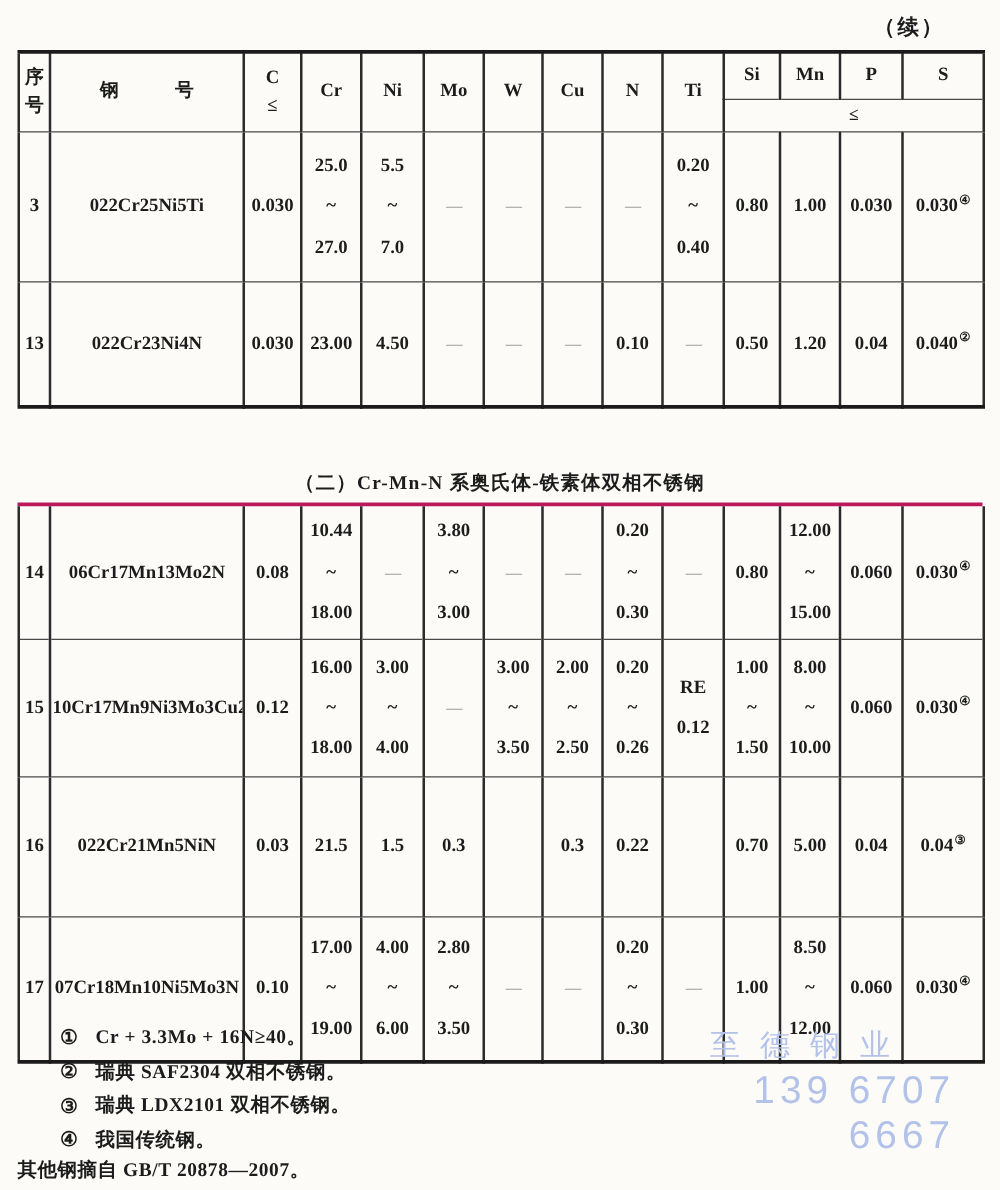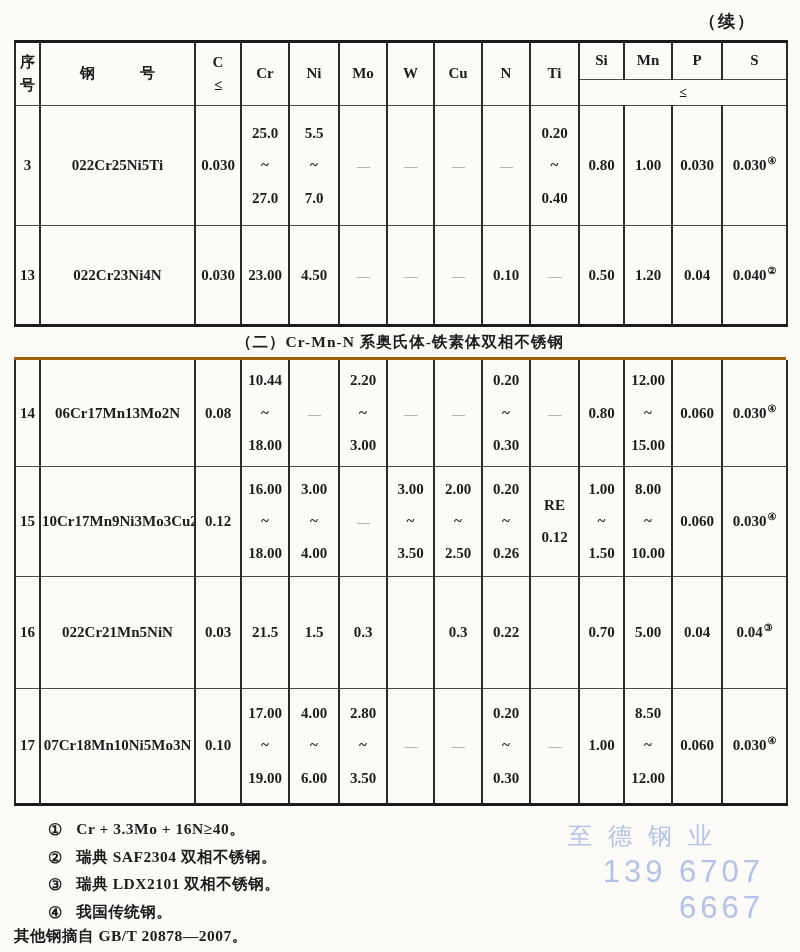--- a/index.html
+++ b/index.html
@@ -26,21 +26,22 @@
   .th-seq { font-size:13px; line-height:1.25; }
   .t tbody td { border-top:1.5px solid #4a4a4a; font-size:15px; font-weight:700; line-height:2.15; }
   #tb-bottom tr:first-child td { border-top:none; }
   td.grade { font-size:14px; }
   .dash { color:#8c8c8c; font-weight:400; font-size:13px; letter-spacing:-1px; }
   sup.fref { font-size:10px; line-height:0; margin-left:1px; }
 
   .section {
     height:30px; line-height:30px; text-align:center;
     font-size:15.5px; font-weight:700; letter-spacing:1px;
-    border-bottom:3px solid #a16207;
+    border-bottom:3px solid #be185d;
+    margin-top:45px;
   }
 
   .footnotes { position:absolute; left:14px; top:816px; width:772px; }
   .fnline { height:27.5px; display:flex; align-items:center; font-size:15.5px; font-weight:700; }
   .fnm { margin-left:34px; margin-right:14px; font-size:16px; flex:0 0 auto; }
   .fnt { letter-spacing:0.5px; }
   .footer-note { position:absolute; left:14px; top:926px; font-size:15.5px; font-weight:700; letter-spacing:0.5px; }
 
   .watermark { position:absolute; left:516px; top:820px; width:248px; text-align:center; pointer-events:none; }
   .wm1 { font-size:24px; letter-spacing:16px; text-indent:16px; font-weight:400; }
@@ -159,21 +160,21 @@
       </colgroup>
       <tbody id="tb-bottom">
           <tr style="height: 106px;">
             <td>14</td>
             <td class="grade">06Cr17Mn13Mo2N</td>
             <td>0.08</td>
             <td>10.44
 ~
 18.00</td>
             <td><span class="dash">—</span></td>
-            <td>2.20
+            <td>3.80
 ~
 3.00</td>
             <td><span class="dash">—</span></td>
             <td><span class="dash">—</span></td>
             <td>0.20
 ~
 0.30</td>
             <td><span class="dash">—</span></td>
             <td>0.80</td>
             <td>12.00

